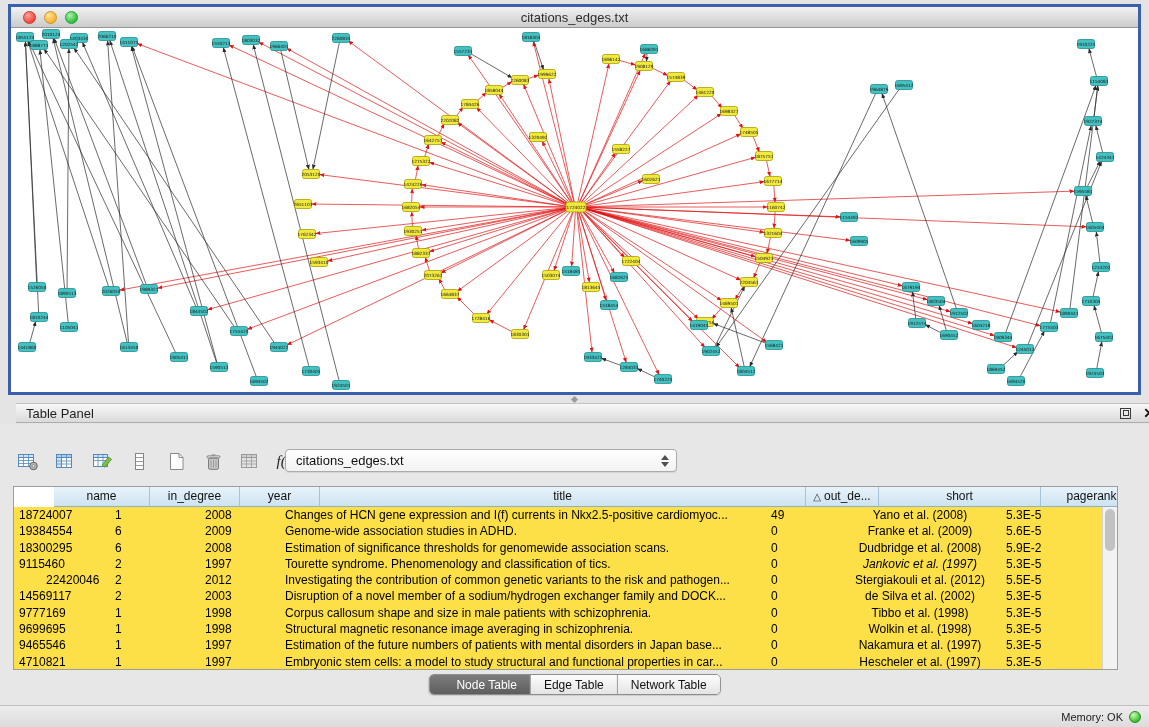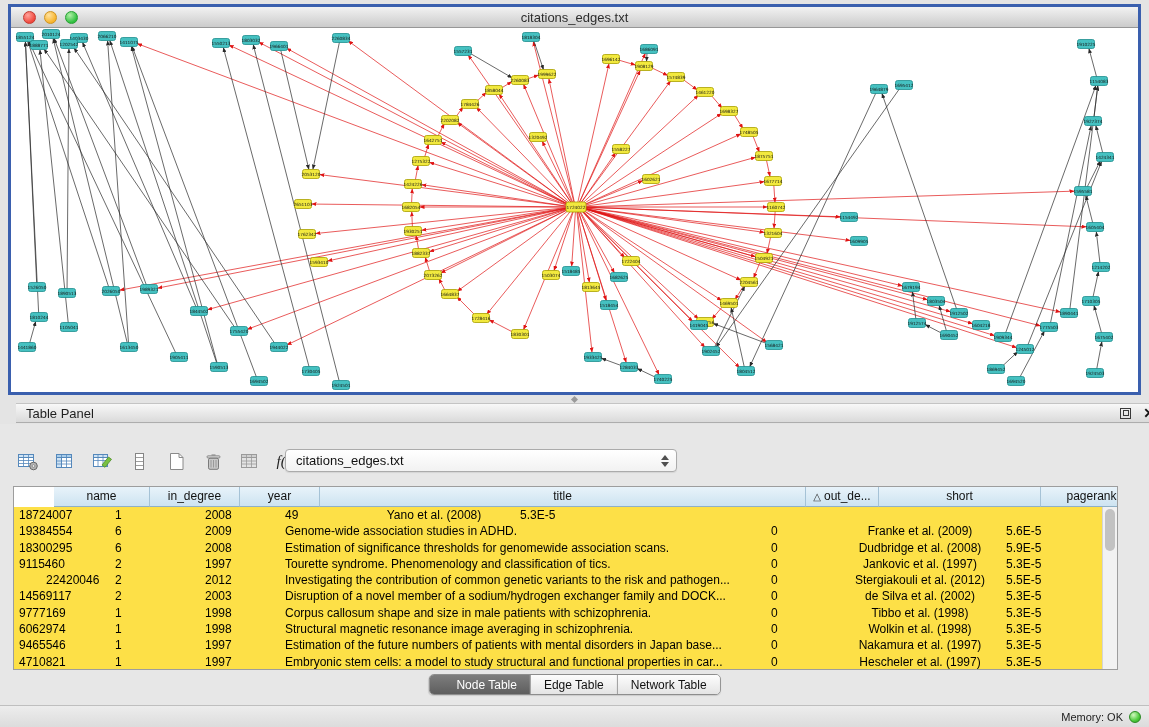--- a/index.html
+++ b/index.html
@@ -607,49 +607,50 @@
         <div class="hcell" style="width: 73px;"><span class="sort">△</span><span>out_de...</span></div>
         <div class="hcell" style="width: 162px;"><span>short</span></div>
         <div class="hcell" style="width: 102px;"><span>pagerank</span></div>
         <div class="hfiller"></div>
       </div>
     <div id="tbody">
         <div class="trow">
           <div class="tcell" style="width: 96px;">18724007</div>
           <div class="tcell" style="width: 90px;">1</div>
           <div class="tcell" style="width: 80px;">2008</div>
+          <div class="tcell" style="width: 486px;">Changes of HCN gene expression and I(f) currents in Nkx2.5-positive cardiomyoc...</div>
           <div class="tcell" style="width: 73px;">49</div>
           <div class="tcell center" style="width: 162px;">Yano et al. (2008)</div>
           <div class="tcell" style="width: 102px;">5.3E-5</div>
         </div>
         <div class="trow">
           <div class="tcell" style="width: 96px;">19384554</div>
           <div class="tcell" style="width: 90px;">6</div>
           <div class="tcell" style="width: 80px;">2009</div>
           <div class="tcell" style="width: 486px;">Genome-wide association studies in ADHD.</div>
           <div class="tcell" style="width: 73px;">0</div>
           <div class="tcell center" style="width: 162px;">Franke et al. (2009)</div>
           <div class="tcell" style="width: 102px;">5.6E-5</div>
         </div>
         <div class="trow">
           <div class="tcell" style="width: 96px;">18300295</div>
           <div class="tcell" style="width: 90px;">6</div>
           <div class="tcell" style="width: 80px;">2008</div>
           <div class="tcell" style="width: 486px;">Estimation of significance thresholds for genomewide association scans.</div>
           <div class="tcell" style="width: 73px;">0</div>
           <div class="tcell center" style="width: 162px;">Dudbridge et al. (2008)</div>
-          <div class="tcell" style="width: 102px;">5.9E-5</div>
+          <div class="tcell" style="width: 102px;">5.9E-2</div>
         </div>
         <div class="trow">
           <div class="tcell" style="width: 96px;">9115460</div>
           <div class="tcell" style="width: 90px;">2</div>
           <div class="tcell" style="width: 80px;">1997</div>
           <div class="tcell" style="width: 486px;">Tourette syndrome. Phenomenology and classification of tics.</div>
           <div class="tcell" style="width: 73px;">0</div>
-          <div class="tcell center" style="width: 162px;">Jankovic et al. (1997)</div>
+          <div class="tcell center" style="width: 162px; font-style: italic;">Jankovic et al. (1997)</div>
           <div class="tcell" style="width: 102px;">5.3E-5</div>
         </div>
         <div class="trow">
           <div class="tcell" style="width: 96px; padding-left: 32px;">22420046</div>
           <div class="tcell" style="width: 90px;">2</div>
           <div class="tcell" style="width: 80px;">2012</div>
           <div class="tcell" style="width: 486px;">Investigating the contribution of common genetic variants to the risk and pathogen...</div>
           <div class="tcell" style="width: 73px;">0</div>
           <div class="tcell center" style="width: 162px;">Stergiakouli et al. (2012)</div>
           <div class="tcell" style="width: 102px;">5.5E-5</div>
@@ -666,21 +667,21 @@
         <div class="trow">
           <div class="tcell" style="width: 96px;">9777169</div>
           <div class="tcell" style="width: 90px;">1</div>
           <div class="tcell" style="width: 80px;">1998</div>
           <div class="tcell" style="width: 486px;">Corpus callosum shape and size in male patients with schizophrenia.</div>
           <div class="tcell" style="width: 73px;">0</div>
           <div class="tcell center" style="width: 162px;">Tibbo et al. (1998)</div>
           <div class="tcell" style="width: 102px;">5.3E-5</div>
         </div>
         <div class="trow">
-          <div class="tcell" style="width: 96px;">6062974</div>
+          <div class="tcell" style="width: 96px;">9699695</div>
           <div class="tcell" style="width: 90px;">1</div>
           <div class="tcell" style="width: 80px;">1998</div>
           <div class="tcell" style="width: 486px;">Structural magnetic resonance image averaging in schizophrenia.</div>
           <div class="tcell" style="width: 73px;">0</div>
           <div class="tcell center" style="width: 162px;">Wolkin et al. (1998)</div>
           <div class="tcell" style="width: 102px;">5.3E-5</div>
         </div>
         <div class="trow">
           <div class="tcell" style="width: 96px;">9465546</div>
           <div class="tcell" style="width: 90px;">1</div>

